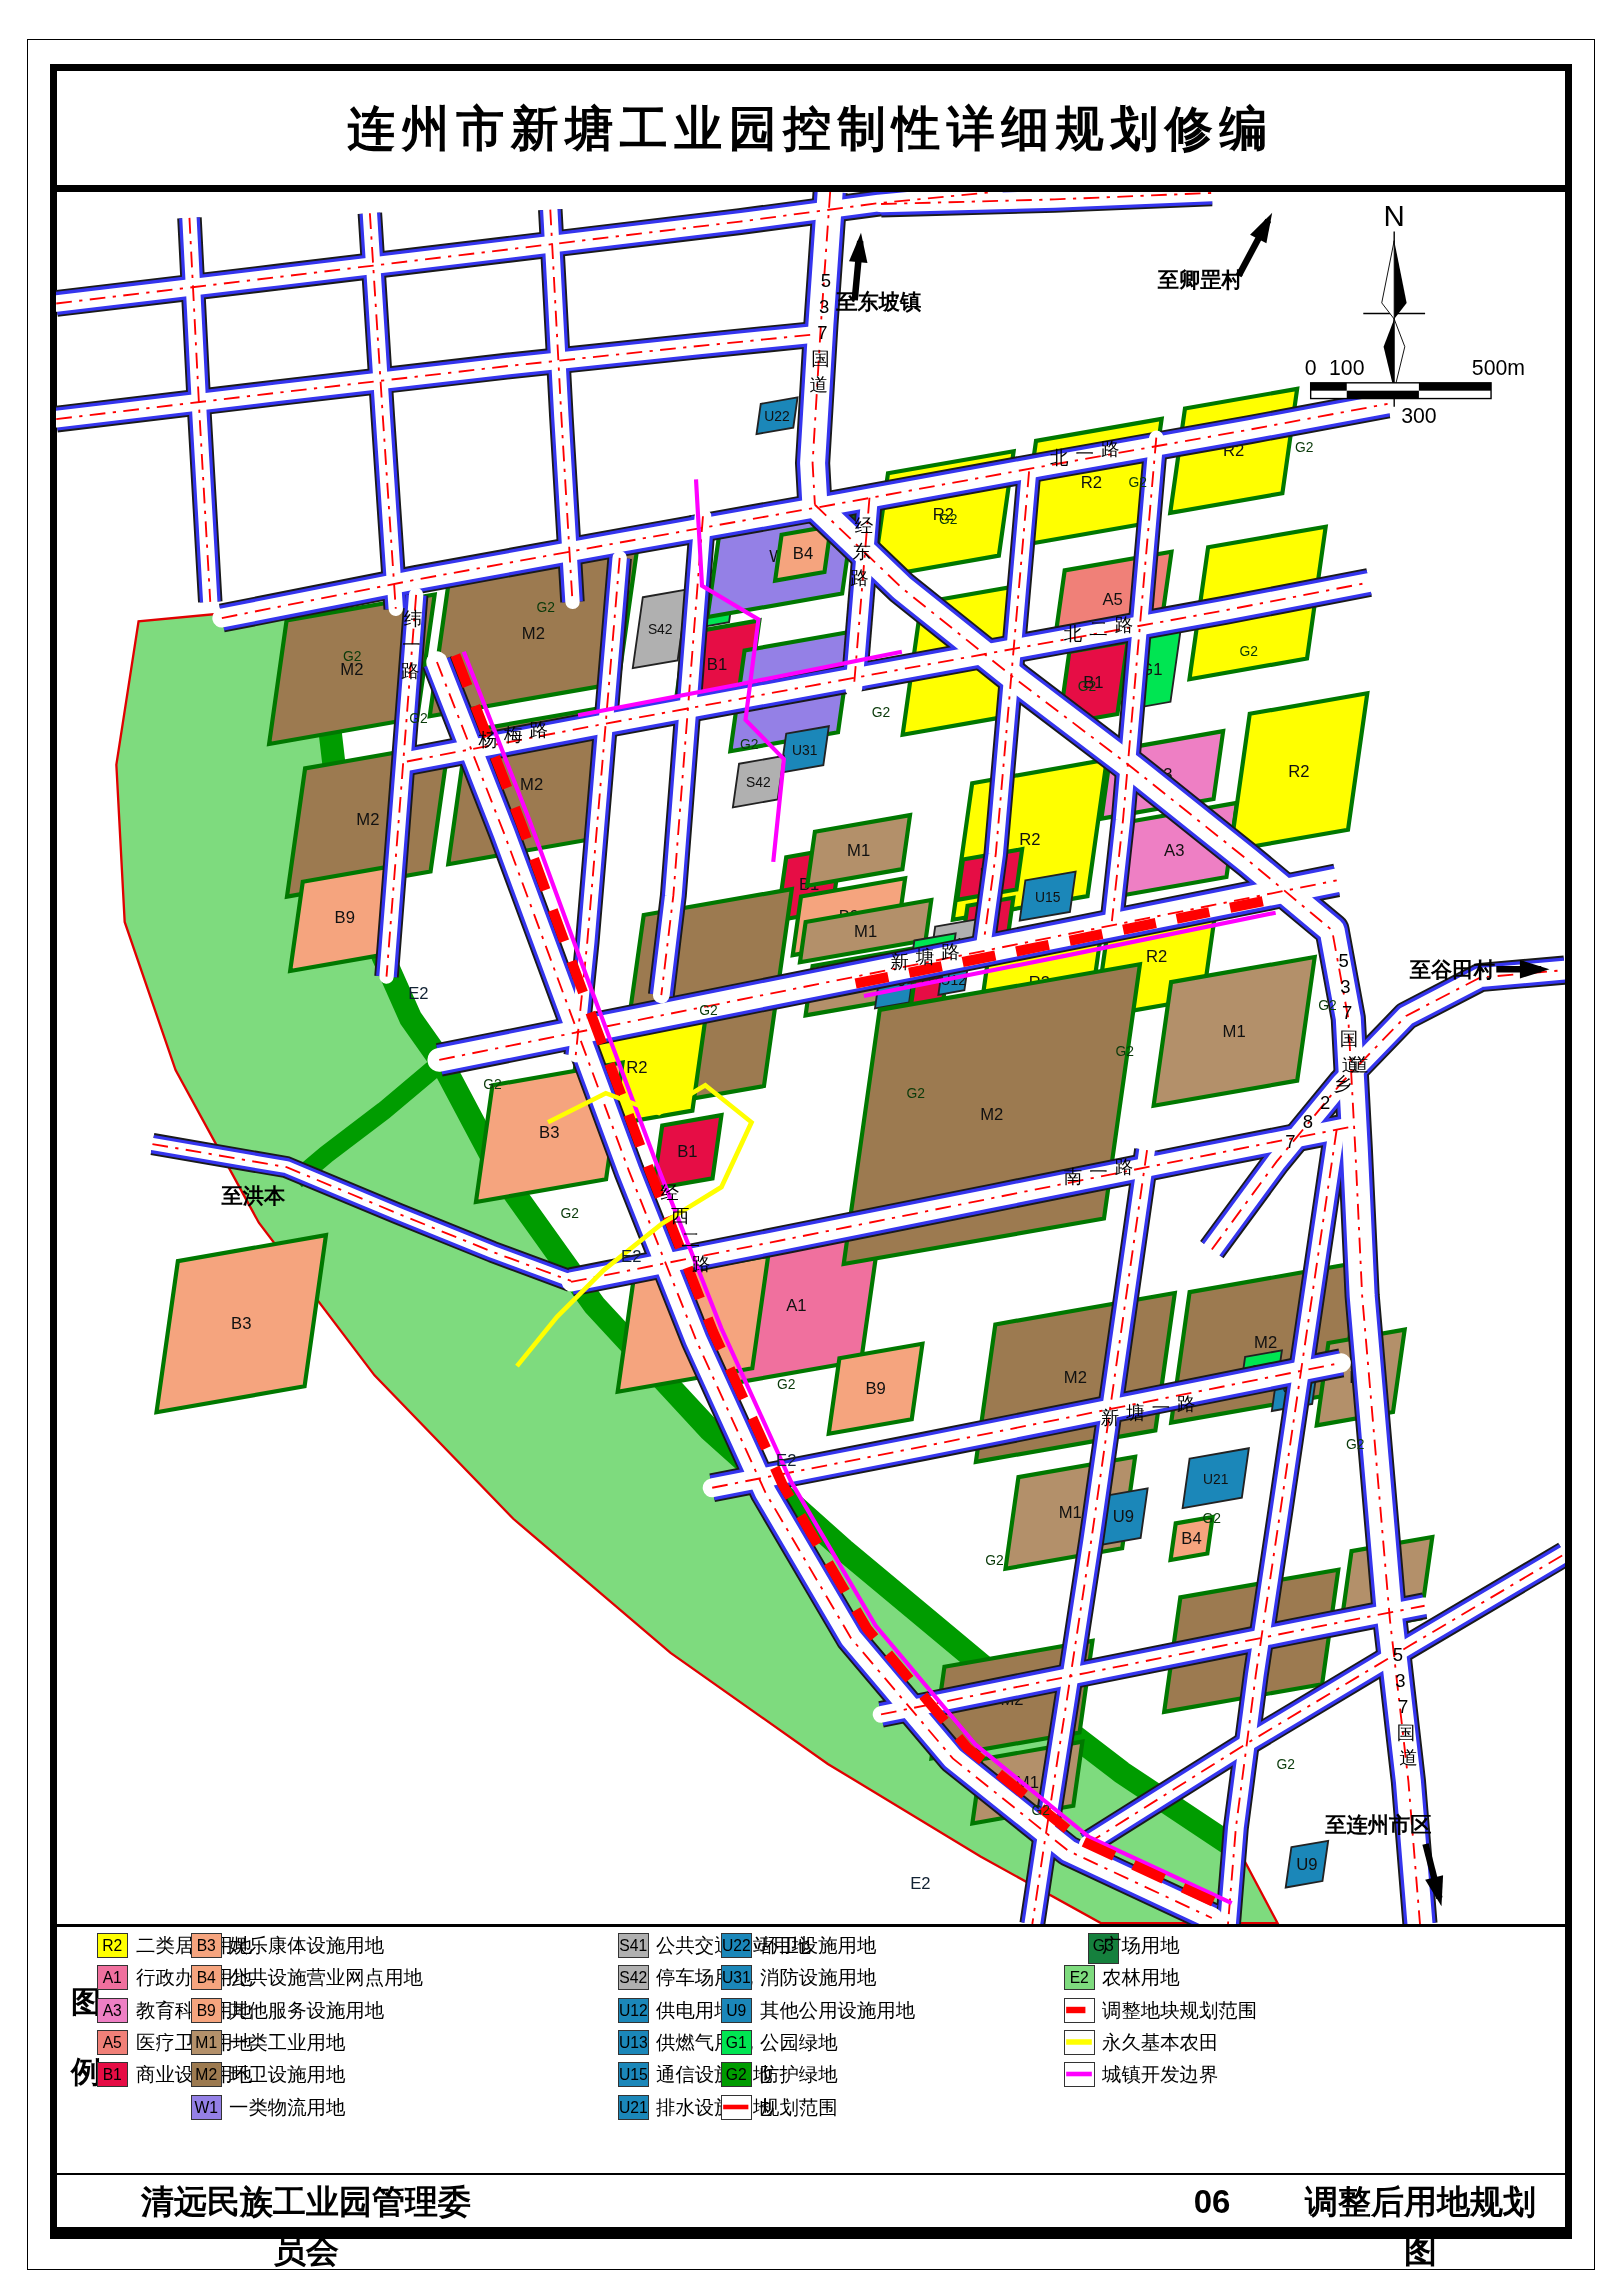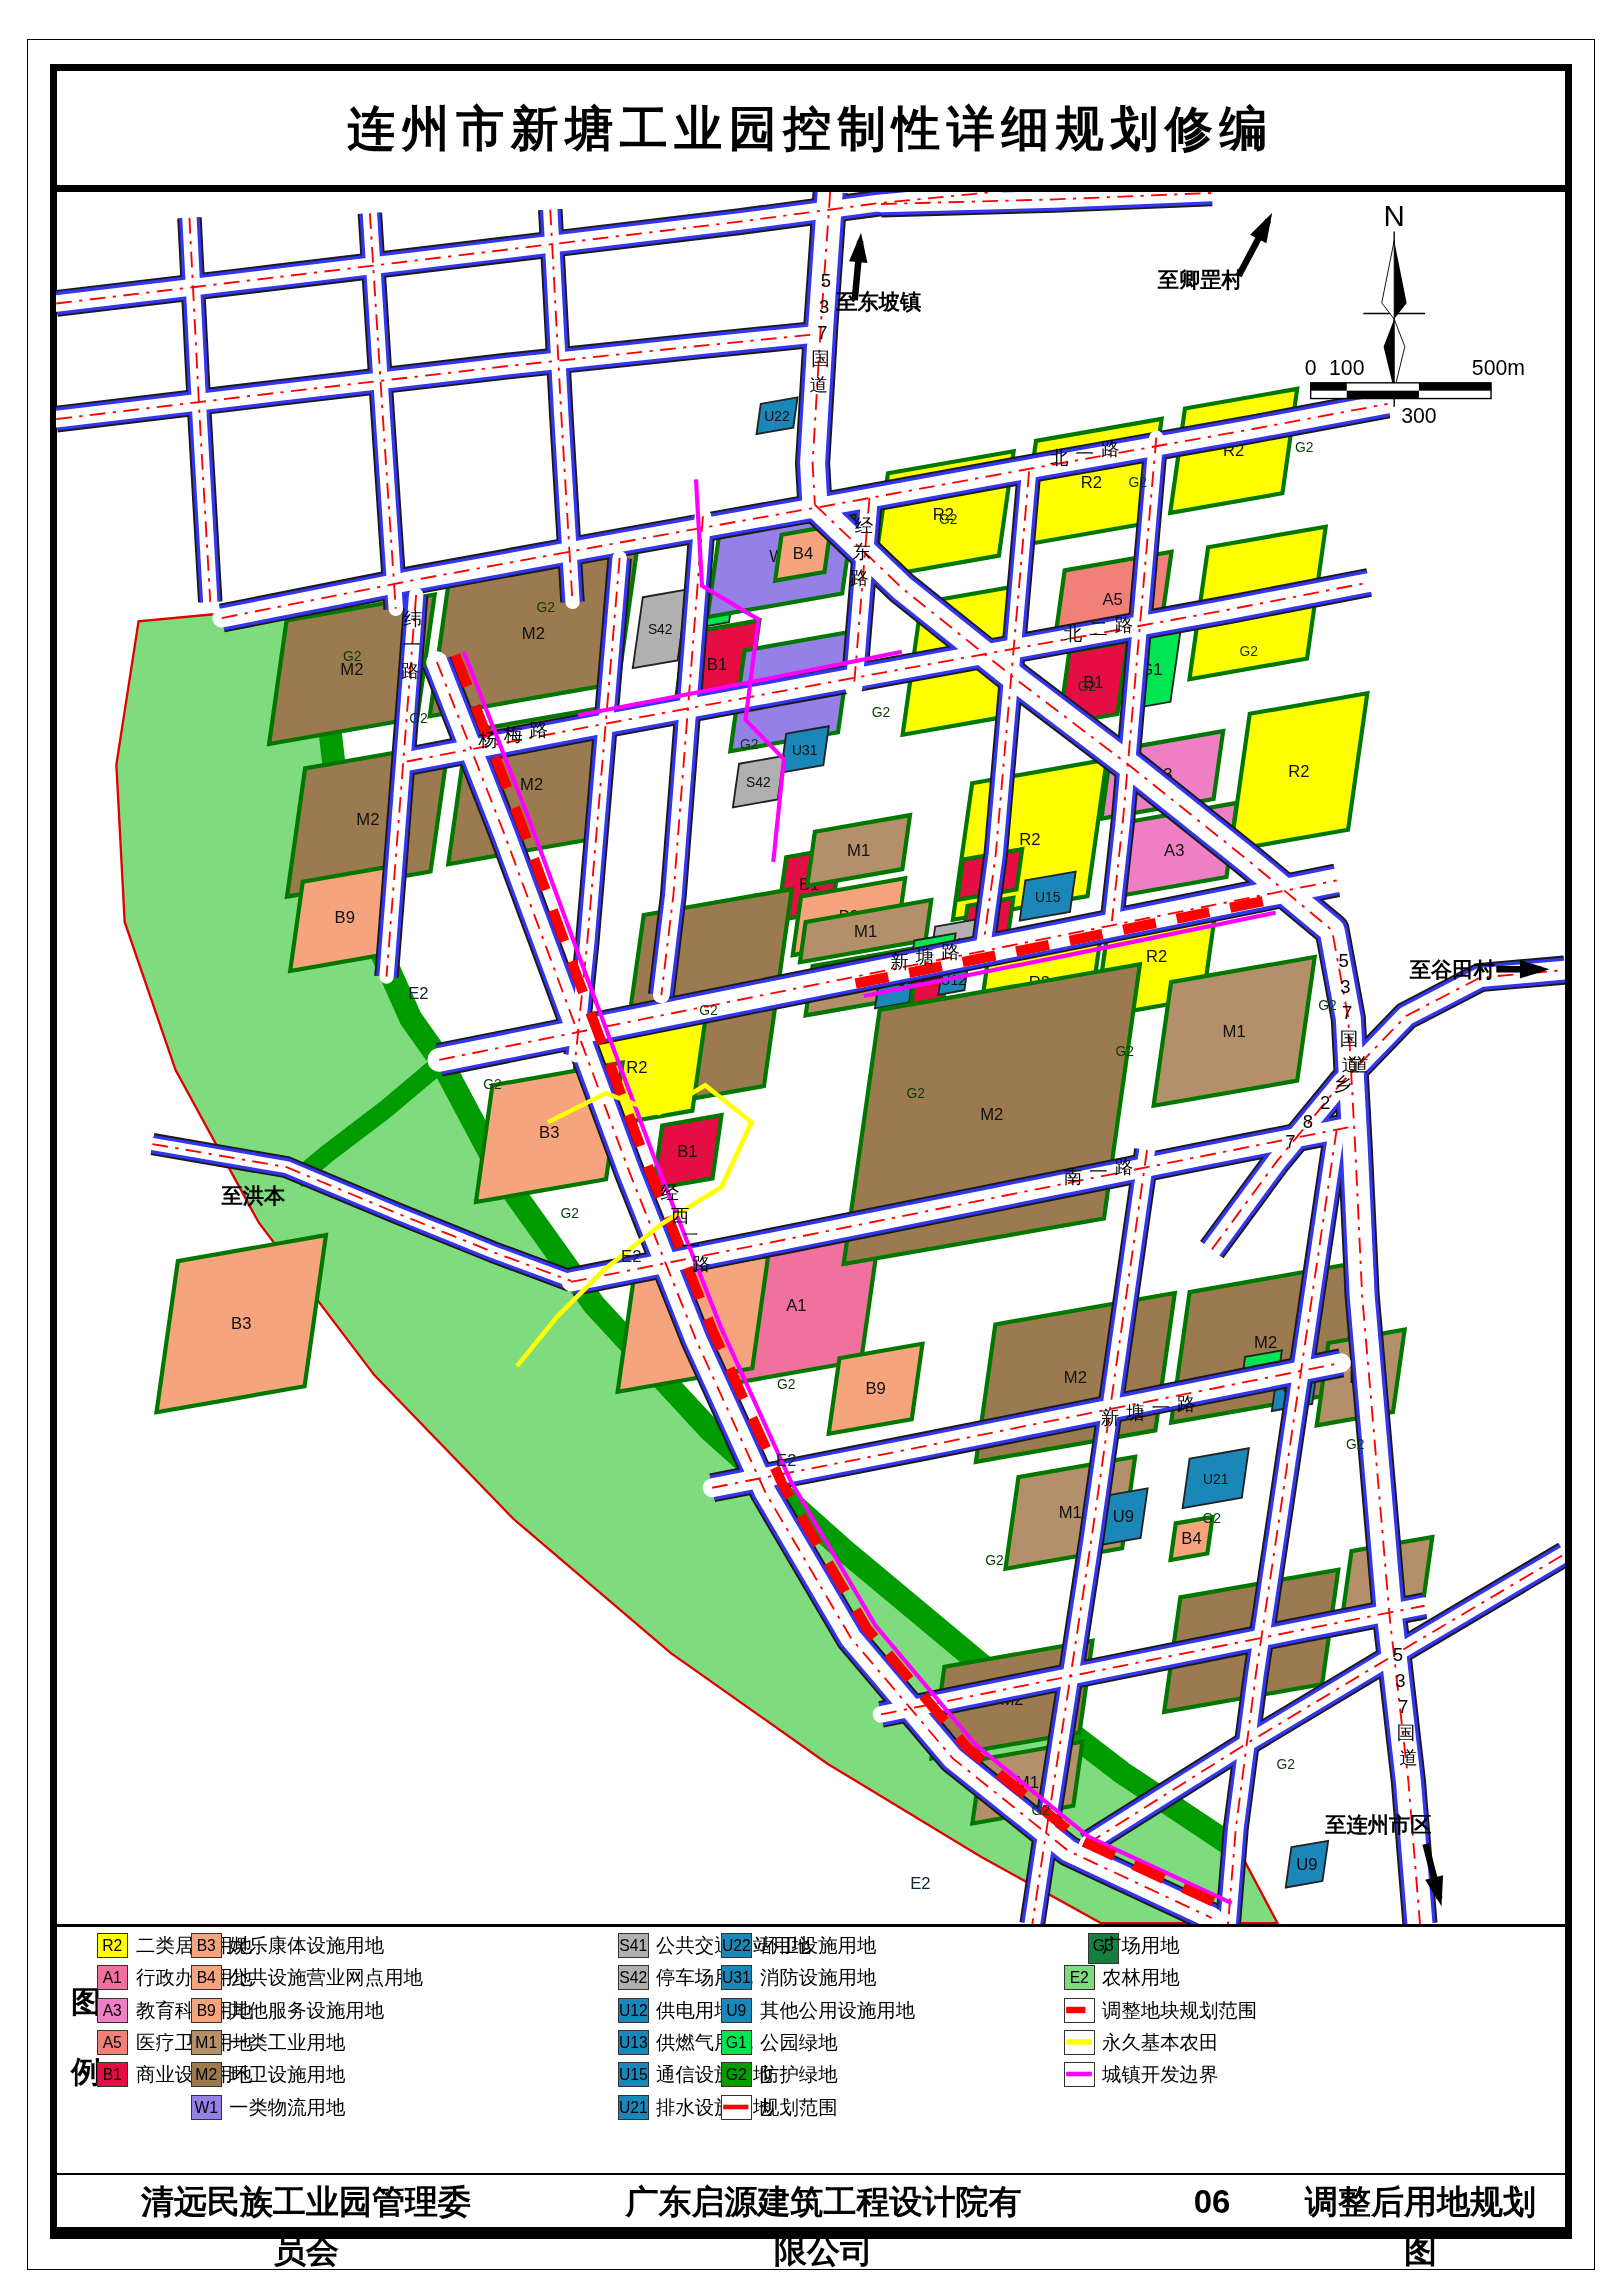--- a/index.html
+++ b/index.html
@@ -509,17 +509,16 @@
           <line x1="2" x2="58" y1="24" y2="24" stroke="#FFFF00" stroke-width="12"></line>
         </svg></div>
       <div class="legend-label" style="left: 1102px; top: 2030px;">永久基本农田</div>
       <div class="legend-swatch" style="left: 1064px; top: 2062px; width: 30.5px; height: 25px; background: rgb(255, 255, 255);"><svg width="28" height="22" viewBox="0 0 60 48">
           <line x1="2" x2="58" y1="24" y2="24" stroke="#FF00FF" stroke-width="10"></line>
         </svg></div>
       <div class="legend-label" style="left: 1102px; top: 2062px;">城镇开发边界</div>
     </div>
 
   <div class="footer-text" style="left:130px;width:352px;">清远民族工业园管理委员会</div>
-  <div class="footer-text" style="left:620px;width:407px;">广东启源建筑工程设计院有限公司</div>
   <div class="footer-text" style="left:1175px;width:74px;">06</div>
   <div class="footer-text" style="left:1305px;width:231px;">调整后用地规划图</div>
 </div>
 
 
 </body></html>

